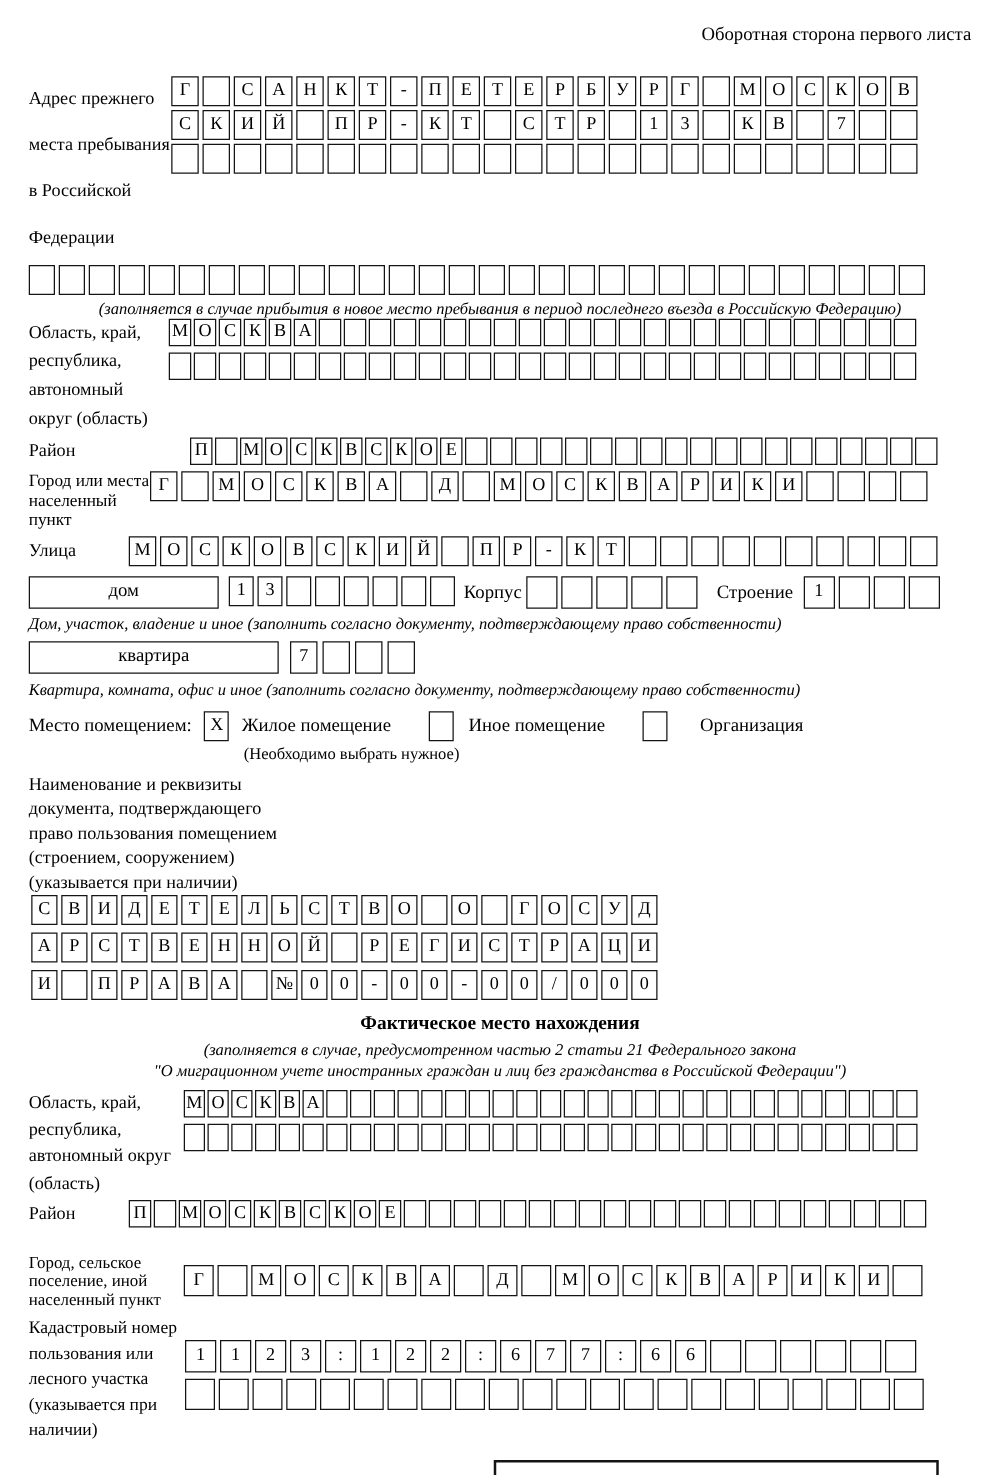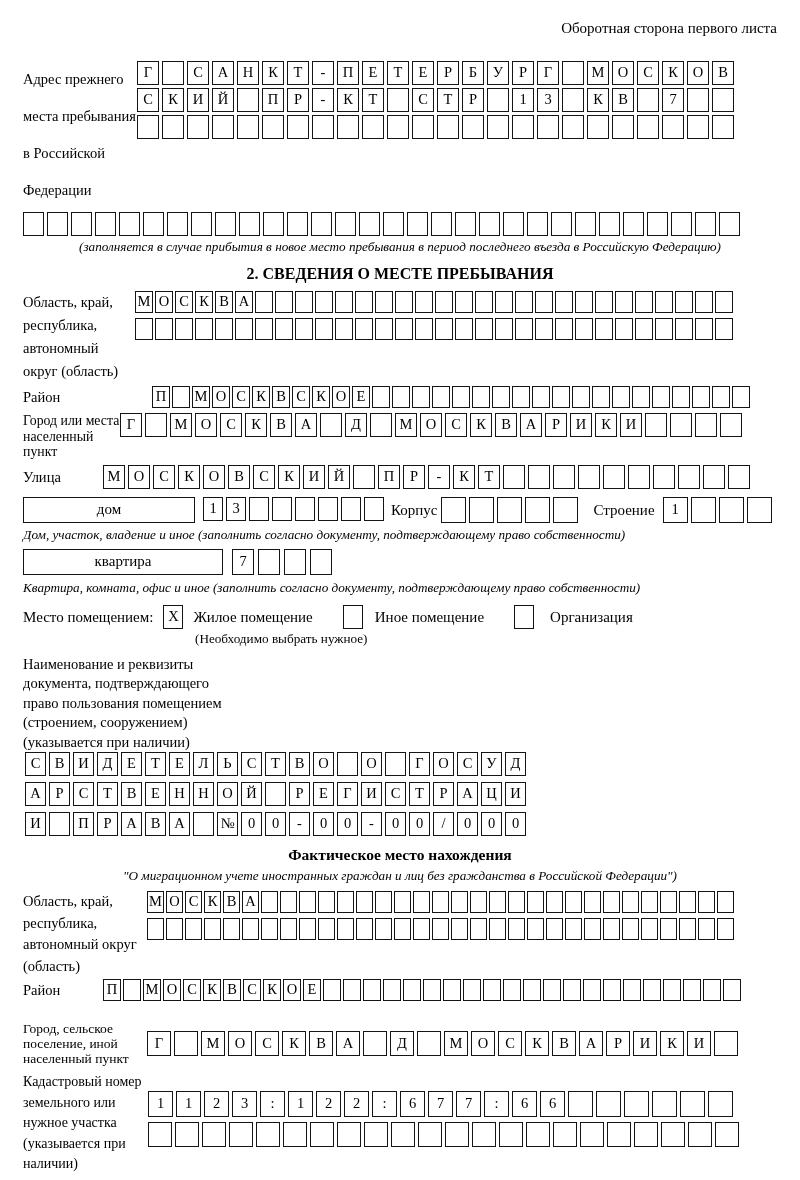--- a/index.html
+++ b/index.html
@@ -146,21 +146,20 @@
       <span class="cell"></span>
       <span class="cell"></span>
       <span class="cell"></span>
       <span class="cell"></span>
       <span class="cell"></span>
       <span class="cell"></span>
       <span class="cell"></span>
     </div>
   <div class="caption">(заполняется в случае прибытия в новое место пребывания в период последнего въезда в Российскую Федерацию)</div>
 
-  <div class="sec-title">2. СВЕДЕНИЯ О МЕСТЕ ПРЕБЫВАНИЯ</div>
 
   <div class="row">
     <div class="lbl" style="width:112px;line-height:23px;">Область, край, республика, автономный округ (область)</div>
     <div>
       <div class="cells cz-c" style="margin-bottom:5px;">
           <span class="cell">М</span>
           <span class="cell">О</span>
           <span class="cell">С</span>
           <span class="cell">К</span>
           <span class="cell">В</span>
@@ -318,21 +317,21 @@
         <span class="cell"></span>
         <span class="cell"></span>
         <span class="cell"></span>
         <span class="cell"></span>
         <span class="cell"></span>
         <span class="cell"></span>
       </div>
   </div>
 
   <div class="row" style="margin-top:8px;">
-    <div class="fieldbox" style="width:172px;margin-right:8px;">дом</div>
+    <div class="fieldbox" style="width:152px;margin-right:8px;">дом</div>
     <div class="cells cz-g">
         <span class="cell">1</span>
         <span class="cell">3</span>
         <span class="cell"></span>
         <span class="cell"></span>
         <span class="cell"></span>
         <span class="cell"></span>
         <span class="cell"></span>
         <span class="cell"></span>
       </div>
@@ -365,21 +364,21 @@
   </div>
   <div class="caption" style="text-align:left;margin-top:5px;">Квартира, комната, офис и иное (заполнить согласно документу, подтверждающему право собственности)</div>
 
   <div class="row" style="margin-top:8px;align-items:center;">
     <div class="inline-lbl">Место помещением:</div>
     <div class="chk" style="margin-left:10px;">X</div>
     <div class="inline-lbl" style="margin-left:10px;">Жилое помещение</div>
     <div class="chk" style="margin-left:30px;"></div>
     <div class="inline-lbl" style="margin-left:12px;">Иное помещение</div>
     <div class="chk" style="margin-left:30px;"></div>
-    <div class="inline-lbl" style="margin-left:16px;">Организация</div>
+    <div class="inline-lbl" style="margin-left:26px;">Организация</div>
   </div>
   <div class="smallnote" style="margin-left:172px;margin-top:1px;">(Необходимо выбрать нужное)</div>
 
   <div class="row" style="margin-top:8px;flex-direction:column;">
     <div class="lbl" style="width:212px;font-size:14.5px;line-height:19.5px;">Наименование и реквизиты документа, подтверждающего право пользования помещением (строением, сооружением) (указывается при наличии)</div>
     <div style="margin-left:2px;">
       <div class="cells cz-b" style="margin-bottom:6px;">
           <span class="cell">С</span>
           <span class="cell">В</span>
           <span class="cell">И</span>
@@ -445,20 +444,21 @@
           <span class="cell">0</span>
           <span class="cell">/</span>
           <span class="cell">0</span>
           <span class="cell">0</span>
           <span class="cell">0</span>
         </div>
     </div>
   </div>
 
   <div class="sub-title">Фактическое место нахождения</div>
+  <div class="caption" style="margin-top:0;">(заполняется в случае, предусмотренном частью 2 статьи 21 Федерального закона</div>
   <div class="caption" style="margin-top:1px;">"О миграционном учете иностранных граждан и лиц без гражданства в Российской Федерации")</div>
 
   <div class="row" style="margin-top:7px;">
     <div class="lbl" style="width:124px;line-height:21.5px;">Область, край, республика, автономный округ (область)</div>
     <div>
       <div class="cells cz-h" style="margin-bottom:5px;">
           <span class="cell">М</span>
           <span class="cell">О</span>
           <span class="cell">С</span>
           <span class="cell">К</span>
@@ -586,21 +586,21 @@
         <span class="cell">А</span>
         <span class="cell">Р</span>
         <span class="cell">И</span>
         <span class="cell">К</span>
         <span class="cell">И</span>
         <span class="cell"></span>
       </div>
   </div>
 
   <div class="row" style="margin-top:6px;">
-    <div class="lbl" style="width:125px;font-size:14px;line-height:20.5px;">Кадастровый номер земельного или нужное участка (указывается при наличии)</div>
+    <div class="lbl" style="width:125px;font-size:14px;line-height:20.5px;">Кадастровый номер пользования или лесного участка (указывается при наличии)</div>
     <div style="margin-top:19px;">
       <div class="cells cz-f" style="margin-bottom:5px;">
           <span class="cell">1</span>
           <span class="cell">1</span>
           <span class="cell">2</span>
           <span class="cell">3</span>
           <span class="cell">:</span>
           <span class="cell">1</span>
           <span class="cell">2</span>
           <span class="cell">2</span>

